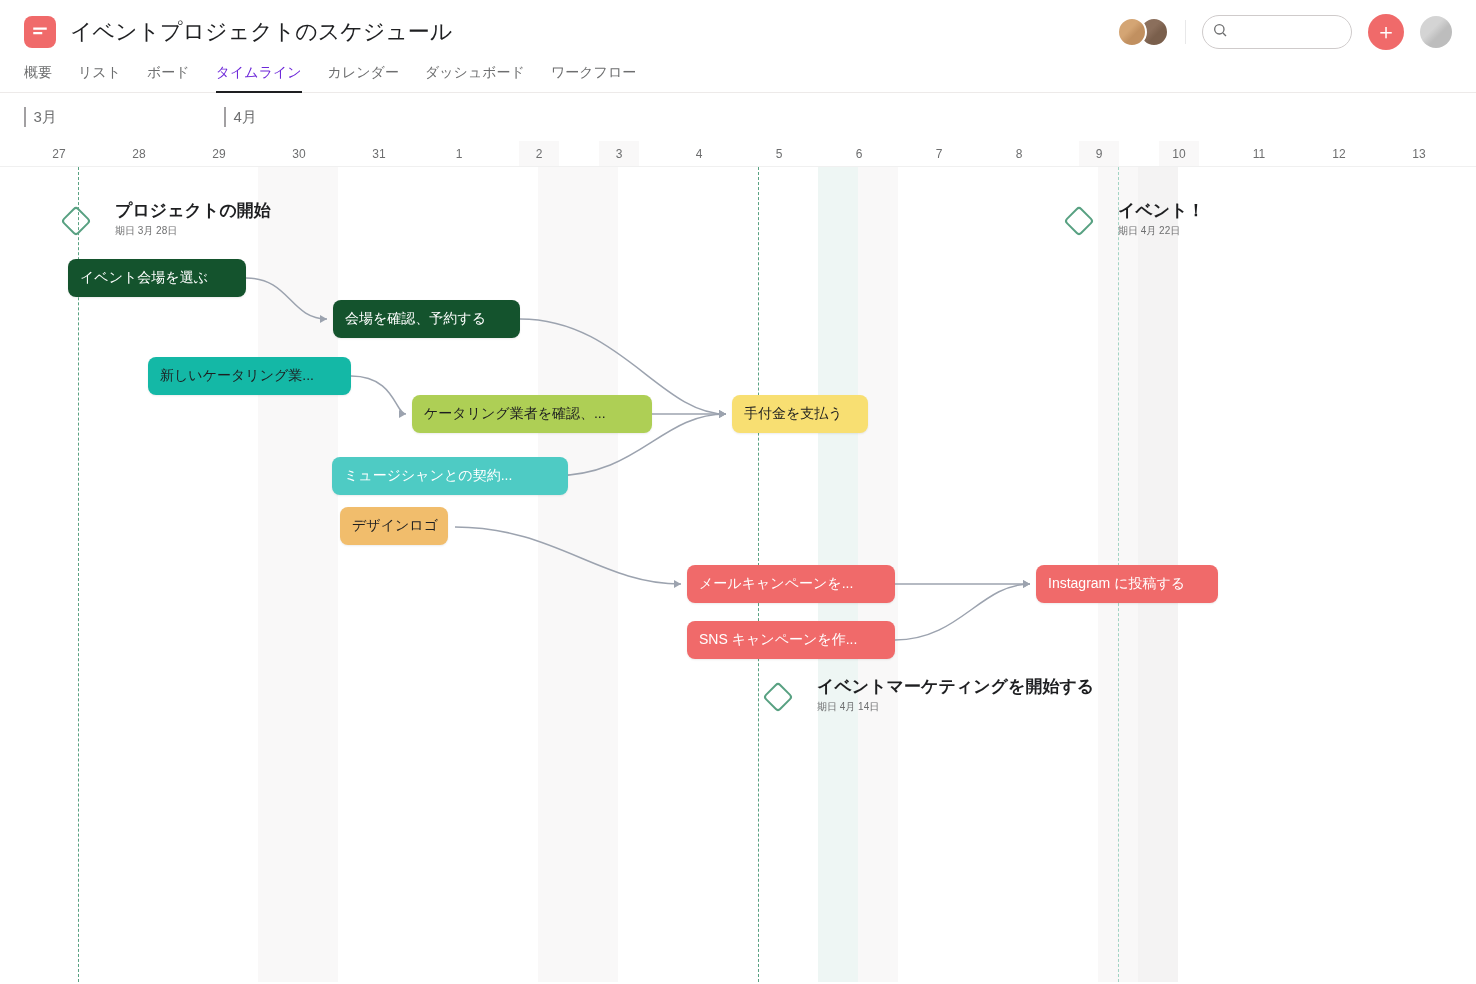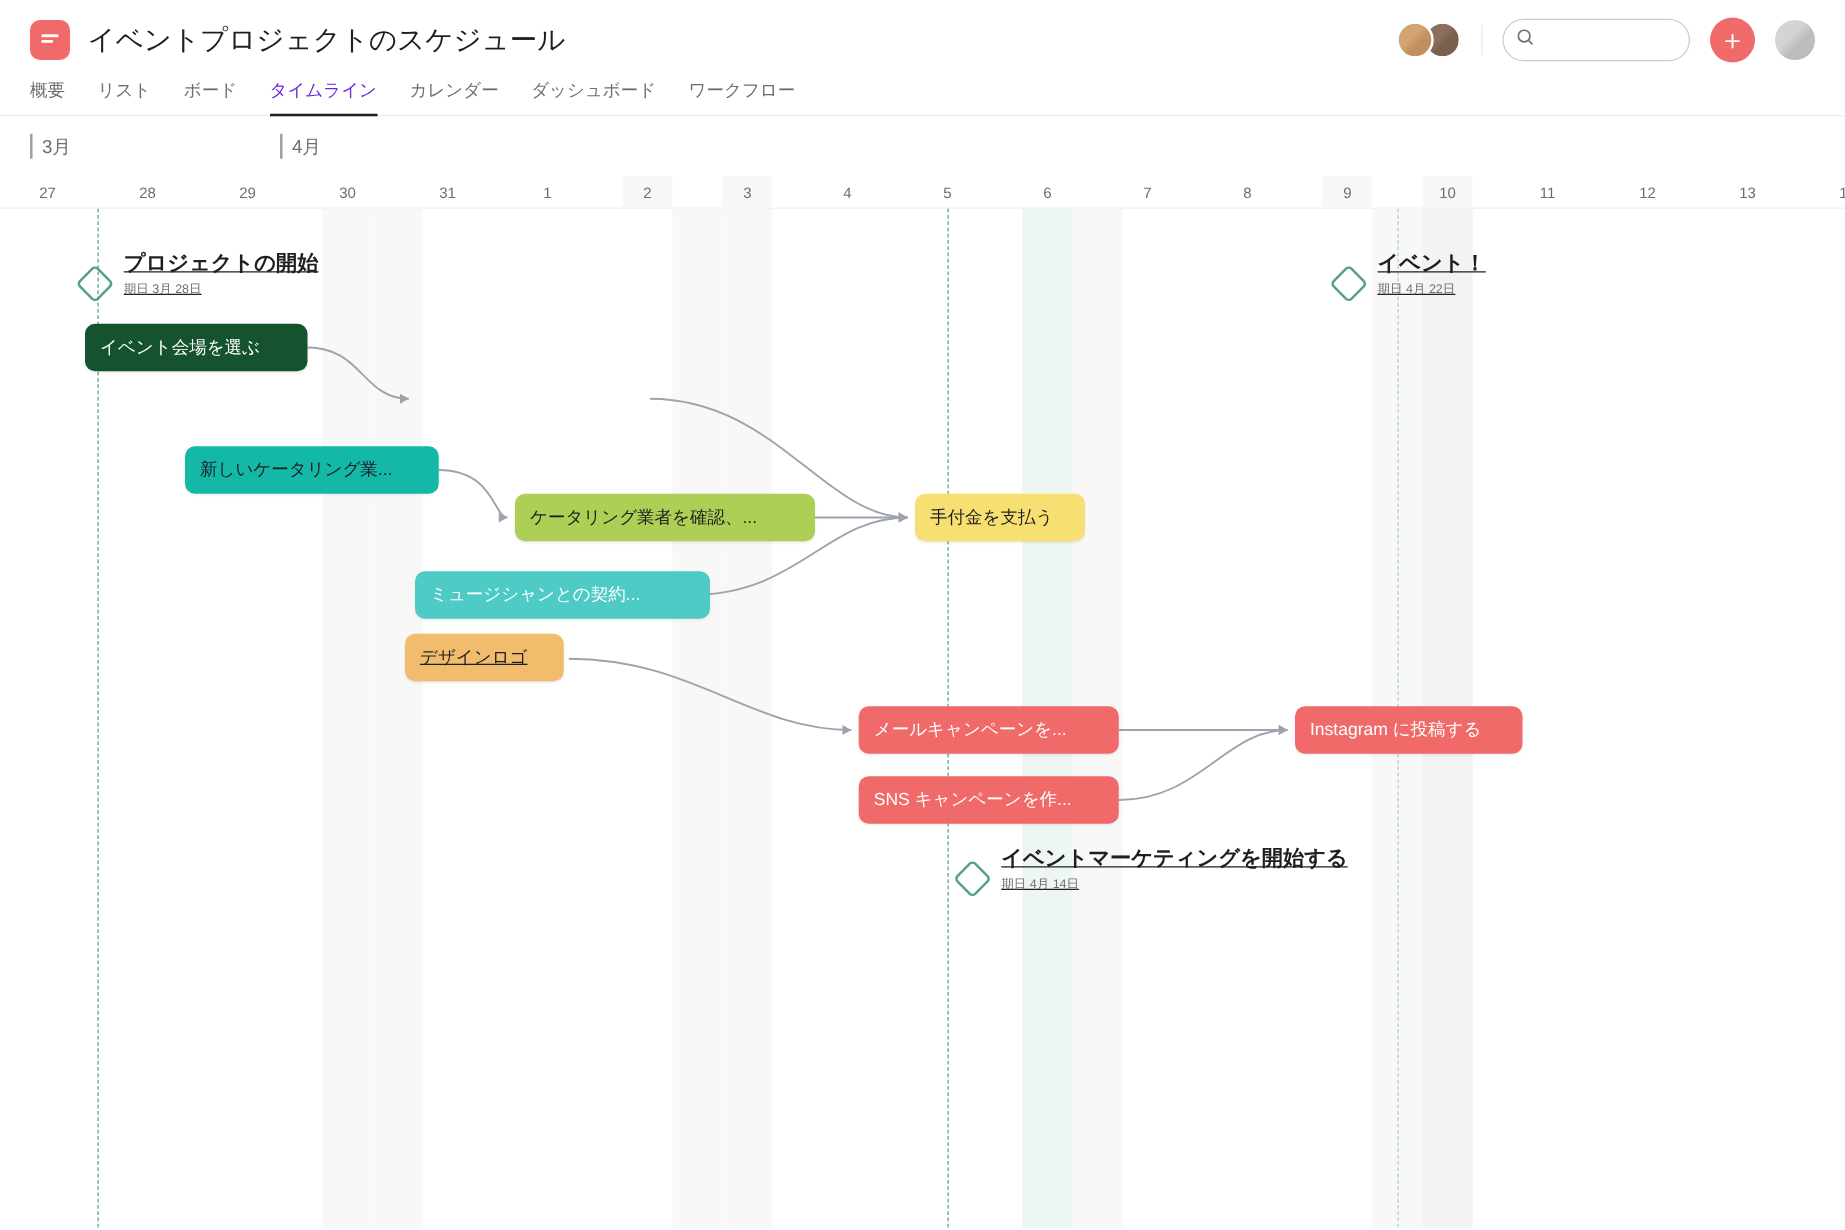--- a/index.html
+++ b/index.html
@@ -20,28 +20,28 @@
 .add-btn{width:36px;height:36px;border-radius:50%;background:#f06a6a;border:none;cursor:pointer;display:flex;align-items:center;justify-content:center;color:#fff;font-size:22px;line-height:1;}
 .avatar-solo{width:32px;height:32px;border-radius:50%;background:linear-gradient(135deg,#d4d4d4 40%,#bdbdbd 60%);overflow:hidden;}
 .tabs{display:flex;gap:26px;padding:14px 33px 0 24px;border-bottom:1px solid #edeae9;font-size:14px;}
 .tab{padding:0 0 10px 0;color:#6d6e6f;cursor:pointer;position:relative;}
 .tab.active{color:#6d28d9;font-weight:500;}
 .tab.active::after{content:'';position:absolute;left:0;right:0;bottom:-1px;height:2px;background:#1e1f21;}
 .timeline{position:relative;height:calc(100% - 95px);}
 .month-row{height:48px;display:flex;align-items:center;position:relative;}
 .month-lbl{position:absolute;display:flex;align-items:center;gap:8px;color:#6d6e6f;font-size:15px;}
 .month-lbl::before{content:'';width:1.5px;height:20px;background:#a2a0a2;}
-.day-row{height:26px;display:flex;border-bottom:1px solid #f0f0f0;}
+.day-row{height:26px;display:flex;border-bottom:1px solid #f0f0f0;padding-left:21px;}
 .day-cell{width:40px;text-align:center;font-size:12px;color:#6d6e6f;line-height:26px;position:relative;}
 .weekend{background:#f9f8f8;}
 .chart{position:relative;height:calc(100% - 74px);}
 .bg-col{position:absolute;top:0;bottom:0;width:40px;background:#f9f8f8;}
 .bg-col.hl{background:#eef6f4;}
 .today-line{position:absolute;top:0;bottom:0;border-right:1px dashed #58a182;}
-.milestone{position:absolute;display:flex;gap:12px;align-items:flex-end;text-decoration:underline;}
+.milestone{position:absolute;display:flex;gap:28px;align-items:center;}
 .ms-diamond{width:22px;height:22px;border:2px solid #58a182;transform:rotate(45deg);border-radius:4px;flex-shrink:0;margin-top:4px;}
 .ms-txt{display:flex;flex-direction:column;}
 .ms-title{font-size:17px;font-weight:600;}
 .ms-date{font-size:10px;color:#6d6e6f;margin-top:2px;}
 .task{position:absolute;height:38px;border-radius:8px;display:flex;align-items:center;padding:0 12px;font-size:14px;font-weight:500;white-space:nowrap;overflow:hidden;text-overflow:ellipsis;cursor:pointer;box-shadow:0 1px 2px rgba(0,0,0,0.08);}
 .c-teal{background:#14532d;color:#fff;}
 .c-green{background:#14b8a6;color:#1e1f21;}
 .c-lgreen{background:#aecf55;color:#1e1f21;}
 .c-yellow{background:#f8df72;color:#1e1f21;}
 .c-cyan{background:#4ecbc4;color:#fff;}
@@ -181,22 +181,23 @@
         </div>
       </div>
       <div class="milestone" style="left: 767px; top: 508px;">
         <div class="ms-diamond"></div>
         <div class="ms-txt">
           <div class="ms-title">イベントマーケティングを開始する</div>
           <div class="ms-date">期日 4月 14日</div>
         </div>
       </div>
       <div class="task c-teal" style="left: 68px; top: 92px; width: 178px;">イベント会場を選ぶ</div>
+      <div class="task c-teal" style="left: 333px; top: 133px; width: 187px;">会場を確認、予約する</div>
       <div class="task c-green" style="left: 148px; top: 190px; width: 203px;">新しいケータリング業...</div>
       <div class="task c-lgreen" style="left: 412px; top: 228px; width: 240px;">ケータリング業者を確認、...</div>
       <div class="task c-cyan" style="left: 332px; top: 290px; width: 236px;">ミュージシャンとの契約...</div>
       <div class="task c-yellow" style="left: 732px; top: 228px; width: 136px;">手付金を支払う</div>
-      <div class="task c-orange" style="left: 324px; top: 340px; width: 127px; text-decoration: underline;">デザインロゴ</div>
+      <div class="task c-orange" style="left: 340px; top: 340px; width: 108px;">デザインロゴ</div>
       <div class="task c-red" style="left: 687px; top: 398px; width: 208px;">メールキャンペーンを...</div>
       <div class="task c-red" style="left: 687px; top: 454px; width: 208px;">SNS キャンペーンを作...</div>
       <div class="task c-red" style="left: 1036px; top: 398px; width: 182px;">Instagram に投稿する</div>
     </div>
 </div>
 
 </body></html>

